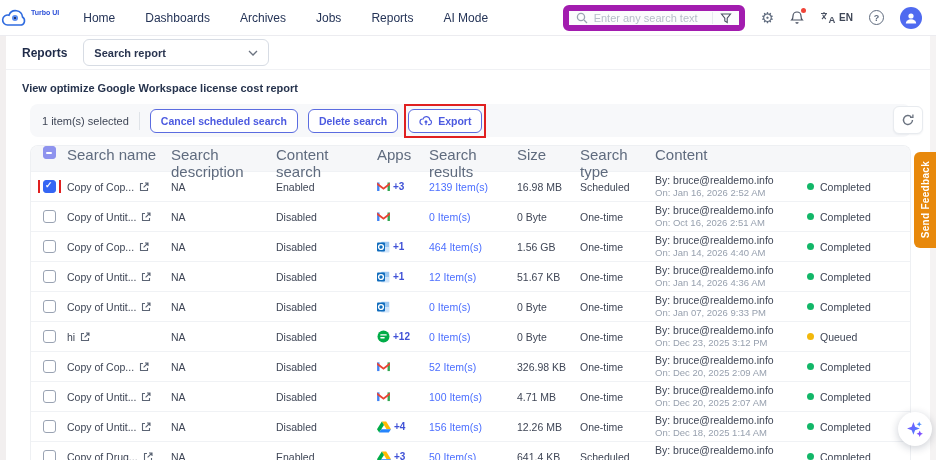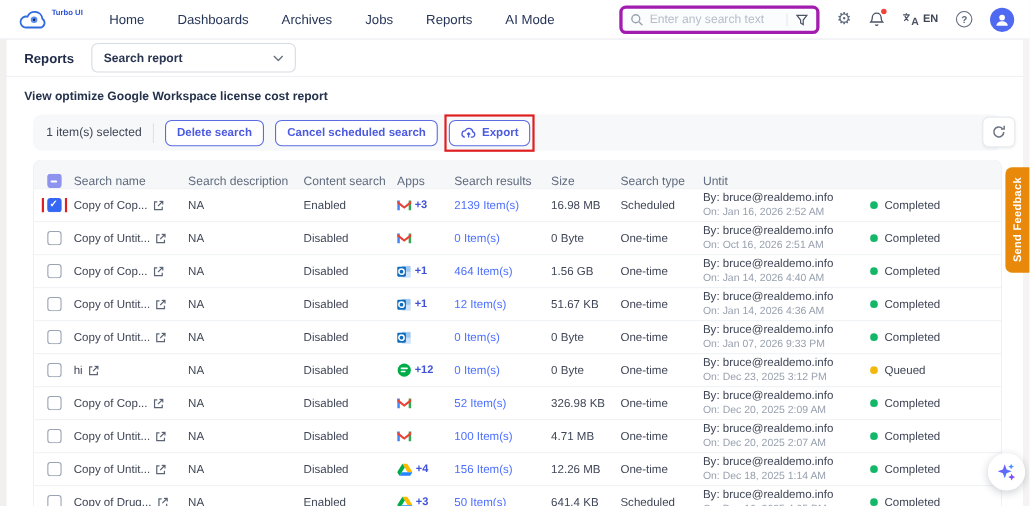--- a/index.html
+++ b/index.html
@@ -4,29 +4,29 @@
 <style>
   * { margin:0; padding:0; box-sizing:border-box; }
   html,body { width:936px; height:460px; overflow:hidden; background:#fff;
     font-family:"Liberation Sans", sans-serif; color:#3d4656; }
   .page { position:relative; width:936px; height:460px; }
 
   .edge-left { position:absolute; left:0; top:0; width:6px; height:100%; background:#f2efef; z-index:1; }
   .edge-right { position:absolute; right:0; top:0; width:6px; height:100%; background:#f5f3f3; z-index:1; }
 
   
-  .topbar { height:36px; display:flex; align-items:center; padding:0 14px 0 16px;
+  .topbar { height:36px; display:flex; align-items:center; padding:0 14px 0 0;
     border-bottom:1px solid #ececf0; position:relative; z-index:2; background:#fff; }
   .logo { display:flex; align-items:flex-start; gap:1px; margin-right:24px; }
   .logo-text { font-size:7px; font-weight:bold; color:#2c50d8; margin-top:2px; }
   .mainnav { display:flex; gap:30px; }
   .nav-item { font-size:12px; font-weight:500; color:#253457; cursor:pointer; }
   .topbar-right { margin-left:auto; display:flex; align-items:center; gap:16px; }
   .searchbox { display:flex; align-items:center; width:182px; height:26px; background:#fbfcfd;
-    border:3px solid #a21caf; border-radius:6px; padding:0 7px; gap:6px; }
+    border:6px solid #a21caf; border-radius:6px; padding:0 7px; gap:6px; }
   .searchbox input { border:none; outline:none; background:transparent; flex:1; font-size:11px;
     color:#3d4656; font-family:"Liberation Sans",sans-serif; min-width:0; }
   .searchbox input::placeholder { color:#b6bdc9; }
   .funnel-box { border-left:1px solid #e6eaef; padding-left:7px; display:flex; align-items:center; cursor:pointer; }
   .icon-btn { display:flex; align-items:center; justify-content:center; cursor:pointer; position:relative; }
   .gear { font-size:15px; color:#5f6b7e; line-height:1; }
   .bell-dot { position:absolute; top:-2px; right:-2px; width:5px; height:5px; border-radius:50%; background:#f04438; }
   .lang { display:flex; align-items:center; gap:3px; font-size:10px; font-weight:bold; color:#3f4656; cursor:pointer; }
   .help { width:15px; height:15px; border:1.2px solid #5f6b7e; border-radius:50%; font-size:9px;
     color:#5f6b7e; display:flex; align-items:center; justify-content:center; font-weight:bold; cursor:pointer; }
@@ -53,29 +53,29 @@
     color:#4c5ae0; font-size:10.5px; font-weight:bold; font-family:"Liberation Sans",sans-serif;
     cursor:pointer; display:flex; align-items:center; gap:5px; }
   .annotate-box { position:relative; display:inline-flex; }
   .annotate-box.on::after { content:''; position:absolute; inset:-5px -4px; border:2px solid #e02020; pointer-events:none; }
   .refresh-btn { position:absolute; right:-12px; top:2px; width:30px; height:28px; background:#fff;
     border:1px solid #e8ebef; border-radius:6px; box-shadow:0 1px 2px rgba(20,30,60,.06);
     display:flex; align-items:center; justify-content:center; cursor:pointer; }
 
   
   .table { margin:8px 25px 0 30px; border:1px solid #eef0f3; border-bottom:none; border-radius:8px 8px 0 0; overflow:hidden; }
-  .thead { height:25px; background:#f6f7f9; display:flex; align-items:flex-end; font-size:11px;
+  .thead { height:25px; background:#f6f7f9; display:flex; align-items:flex-start; font-size:15px;
     color:#5f6b7e; font-weight:500; }
   .trow { height:30px; display:flex; align-items:center; border-top:1px solid #f0f2f5; font-size:10.5px; color:#3f4656; background:#fff; }
   .col { flex:none; display:flex; align-items:center; overflow:hidden; }
   .c-check { width:36px; justify-content:center; }
   .c-name { width:104px; gap:5px; }
   .c-desc { width:105px; }
   .c-content { width:85px; }
-  .c-apps { width:52px; gap:3px; }
+  .c-apps { width:52px; gap:3px;margin-left:16px; }
   .c-results { width:88px; }
   .c-size { width:63px; }
   .c-type { width:75px; }
   .c-started { width:152px; flex-direction:column; align-items:flex-start; justify-content:center; line-height:1.25; }
   .c-status { flex:1 1 auto; gap:6px; }
 
   .checkbox { width:13px; height:13px; border:1.5px solid #9aa3b3; border-radius:3px; background:#fff;
     position:relative; cursor:pointer; display:inline-block; }
   .checkbox.checked { background:#3566f4; border-color:#3566f4; }
   .checkbox.checked::before { content:'\2713'; position:absolute; left:1.5px; top:-1px; color:#fff; font-size:9px; font-weight:bold; }
@@ -177,22 +177,22 @@
           <path d="M1 1 L5 5 L9 1"></path>
         </svg>
     </div>
   </div>
 
   <div class="view-link">View optimize Google Workspace license cost report</div>
 
   <div class="toolbar">
     <span class="sel-text">1 item(s) selected</span>
     <span class="vdiv"></span>
+    <button class="tbtn">Cancel scheduled search</button>
     <button class="tbtn">Delete search</button>
-    <button class="tbtn">Cancel scheduled search</button>
     <span class="annotate-box on">
       <button class="tbtn">
         <span style="display:flex;">
           <svg width="14" height="11" viewBox="0 0 14 11" fill="none" stroke="#4c5ae0" stroke-width="1.2">
             <path d="M3.6 9.6 a2.8 2.8 0 1 1 .4 -5.6 a3.5 3.5 0 0 1 6.8 .9 a2.4 2.4 0 0 1 -.5 4.7 H9"></path>
             <path d="M7 10 V6 M5.6 7.3 L7 5.8 L8.4 7.3"></path>
             </svg>
         </span>
         <span>Export</span>
       </button>
@@ -210,21 +210,21 @@
       <div class="col c-check">
           <span class="checkbox indeterminate"></span>
         </div>
       <div class="col c-name">Search name</div>
       <div class="col c-desc">Search description</div>
       <div class="col c-content">Content search</div>
       <div class="col c-apps">Apps</div>
       <div class="col c-results">Search results</div>
       <div class="col c-size">Size</div>
       <div class="col c-type">Search type</div>
-      <div class="col c-status">Untit</div>
+      <div class="col c-status">Content</div>
     </div>
     <div id="tbody">
   <div class="trow">
     <div class="col c-check annotated">
             <span class="checkbox checked"></span>
           </div>
     <div class="col c-name">
       <span class="row-name">Copy of Cop...</span>
       <span class="ext-link">
         <svg width="10" height="10" viewBox="0 0 10 10" fill="none" stroke="#5b6474" stroke-width="1.1">

